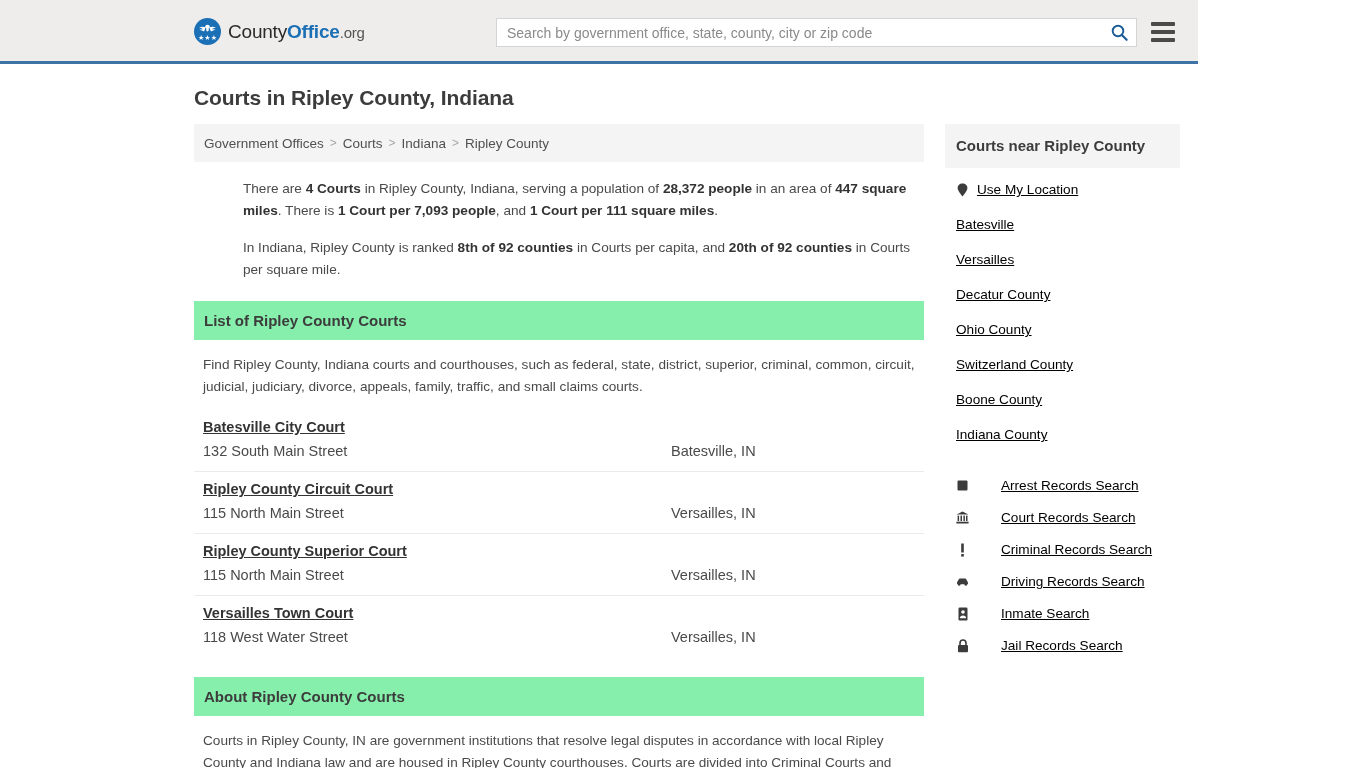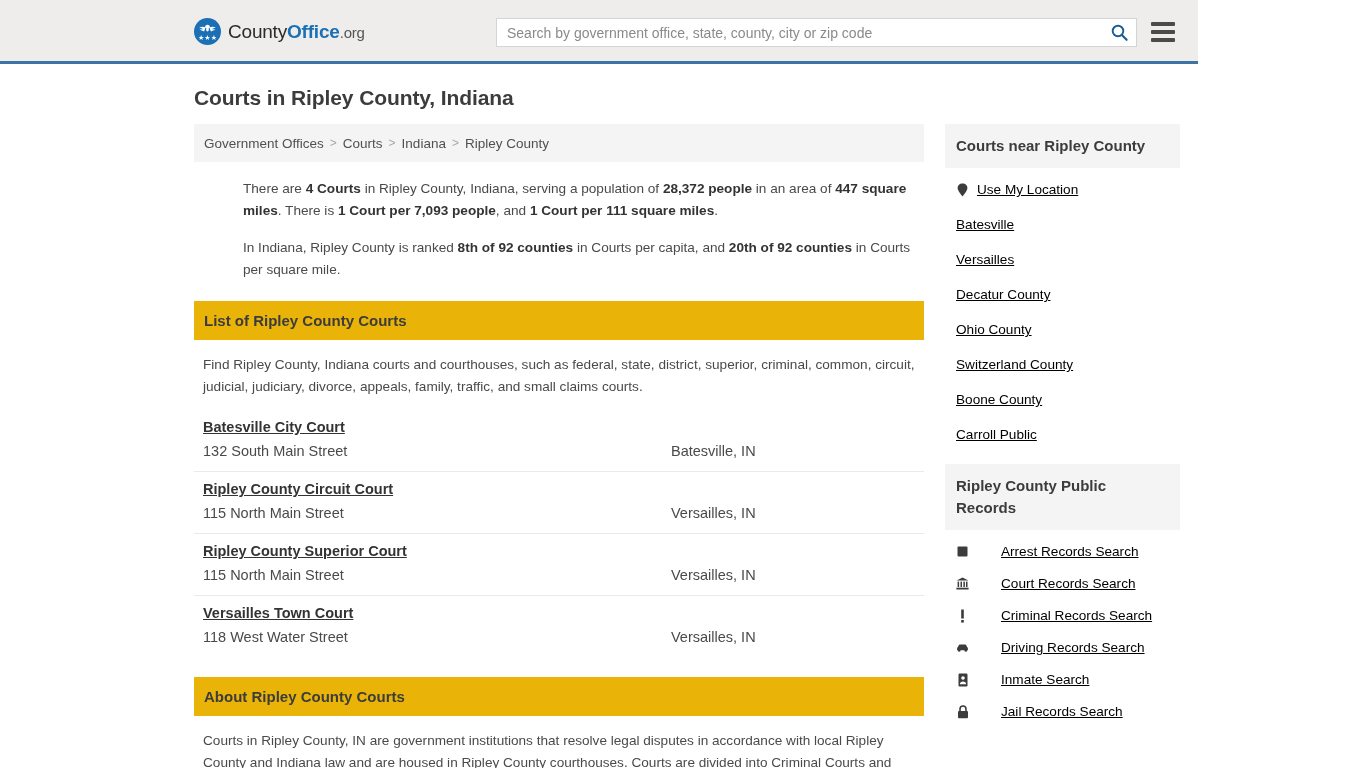--- a/index.html
+++ b/index.html
@@ -164,21 +164,21 @@
     line-height: 22px;
     color: #4a4a4a;
     margin-bottom: 15px;
     margin-left: 40px;
   }
   .intro p:last-child { margin-bottom: 0; }
   .intro b { color: #333333; font-weight: 700; }
 
   
   .section-head {
-    background: #eab308;
+    background: #86efac;
     padding: 11px 10px;
     font-size: 15px;
     font-weight: 700;
     color: #3c3c3c;
     margin-top: 20px;
   }
   .section-body { padding: 14px 9px 0 9px; }
   .section-body p {
     font-size: 13.6px;
     line-height: 22px;
@@ -385,26 +385,25 @@
         <div class="side-link-row">
           <span class="side-link">Ohio County</span>
         </div>
         <div class="side-link-row">
           <span class="side-link">Switzerland County</span>
         </div>
         <div class="side-link-row">
           <span class="side-link">Boone County</span>
         </div>
         <div class="side-link-row">
-          <span class="side-link">Carroll Public</span>
+          <span class="side-link">Indiana County</span>
         </div>
       </div>
 
       <div class="side-block-2">
-        <div class="side-head">Ripley County Public Records</div>
         <div class="side-links-2">
 
           <div class="side-link-row">
             <span class="side-icon">
               <svg width="11" height="11" viewBox="0 0 11 11">
                   <rect x="0.5" y="0.5" width="10" height="10" rx="1" fill="#3c3c3c"></rect>
                 </svg>
             </span>
             <span class="side-link">Arrest Records Search</span>
           </div>

